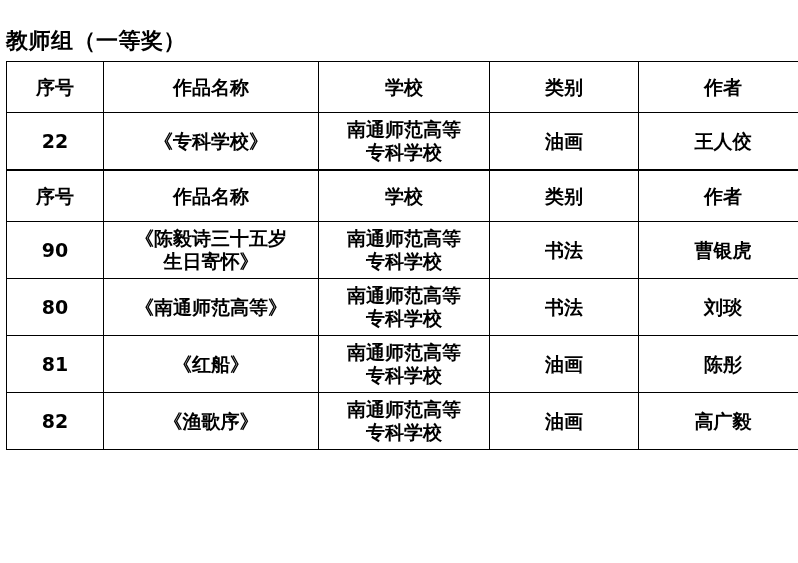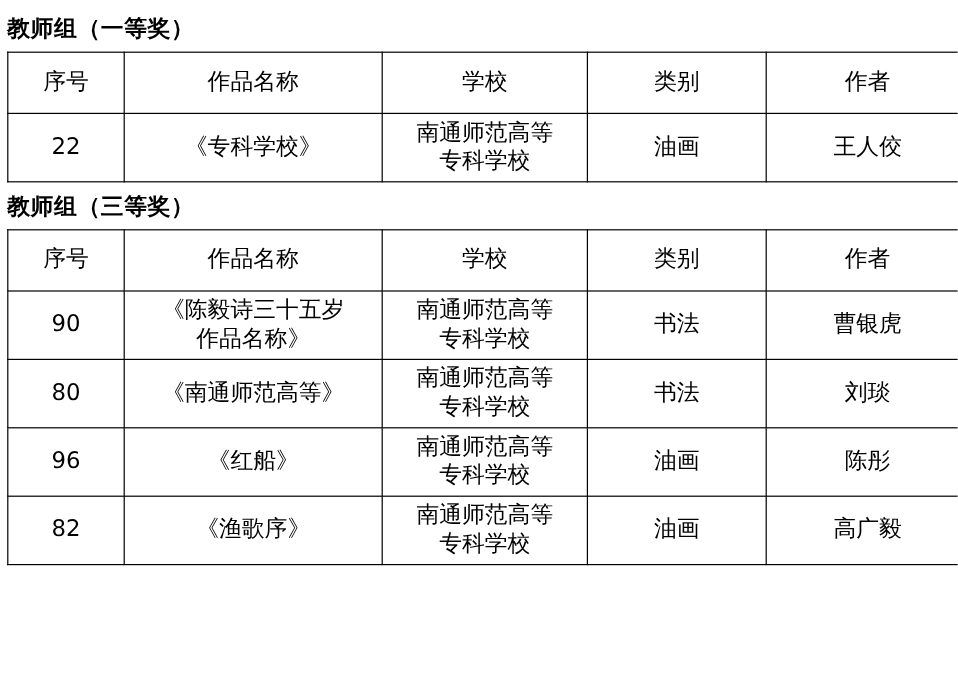--- a/index.html
+++ b/index.html
@@ -15,42 +15,42 @@
     overflow: hidden;
   }
   .page {
     width: 798px;
     height: 563px;
     position: relative;
     box-sizing: border-box;
     padding: 12px 0 0 0;
   }
   .section-heading {
-    font-size: 19px;
+    font-size: 22px;
     font-weight: bold;
     line-height: 1.2;
-    margin: 1px 0 7px 6px;
+    margin: 16px 0 7px 6px;
     letter-spacing: 0.5px;
   }
   .section-heading.second {
     margin-top: 9px;
   }
   table.award-table {
     border-collapse: collapse;
     width: 776px;
     margin-left: 6px;
     table-layout: fixed;
   }
   table.award-table td,
   table.award-table th {
     border: 1px solid #000000;
     text-align: center;
     vertical-align: middle;
     font-size: 19px;
-    font-weight: normal;
+    font-weight: bold;
     padding: 3px 2px;
     line-height: 1.22;
   }
   table.award-table thead td {
     height: 44px;
   }
   table.award-table tbody td {
     height: 50px;
   }
   .col-no      { width: 92px; }
@@ -84,52 +84,51 @@
         <td class="col-no">22</td>
         <td class="col-title cell-multiline">《专科学校》</td>
         <td class="col-school cell-multiline">南通师范高等
 专科学校</td>
         <td class="col-type">油画</td>
         <td class="col-author">王人佼</td>
       </tr>
     </tbody>
   </table>
 
-  <div class="section-heading second">教师组（三等奖）</div>
 
   <table class="award-table">
     <thead>
       <tr>
         <td class="col-no">序号</td>
         <td class="col-title">作品名称</td>
         <td class="col-school">学校</td>
         <td class="col-type">类别</td>
         <td class="col-author">作者</td>
       </tr>
     </thead>
     <tbody>
       <tr>
         <td class="col-no">90</td>
         <td class="col-title cell-multiline">《陈毅诗三十五岁
-作品名称》</td>
+生日寄怀》</td>
         <td class="col-school cell-multiline">南通师范高等
 专科学校</td>
         <td class="col-type">书法</td>
         <td class="col-author">曹银虎</td>
       </tr>
       <tr>
         <td class="col-no">80</td>
         <td class="col-title cell-multiline">《南通师范高等》</td>
         <td class="col-school cell-multiline">南通师范高等
 专科学校</td>
         <td class="col-type">书法</td>
         <td class="col-author">刘琰</td>
       </tr>
       <tr>
-        <td class="col-no">96</td>
+        <td class="col-no">81</td>
         <td class="col-title cell-multiline">《红船》</td>
         <td class="col-school cell-multiline">南通师范高等
 专科学校</td>
         <td class="col-type">油画</td>
         <td class="col-author">陈彤</td>
       </tr>
       <tr>
         <td class="col-no">82</td>
         <td class="col-title cell-multiline">《渔歌序》</td>
         <td class="col-school cell-multiline">南通师范高等

